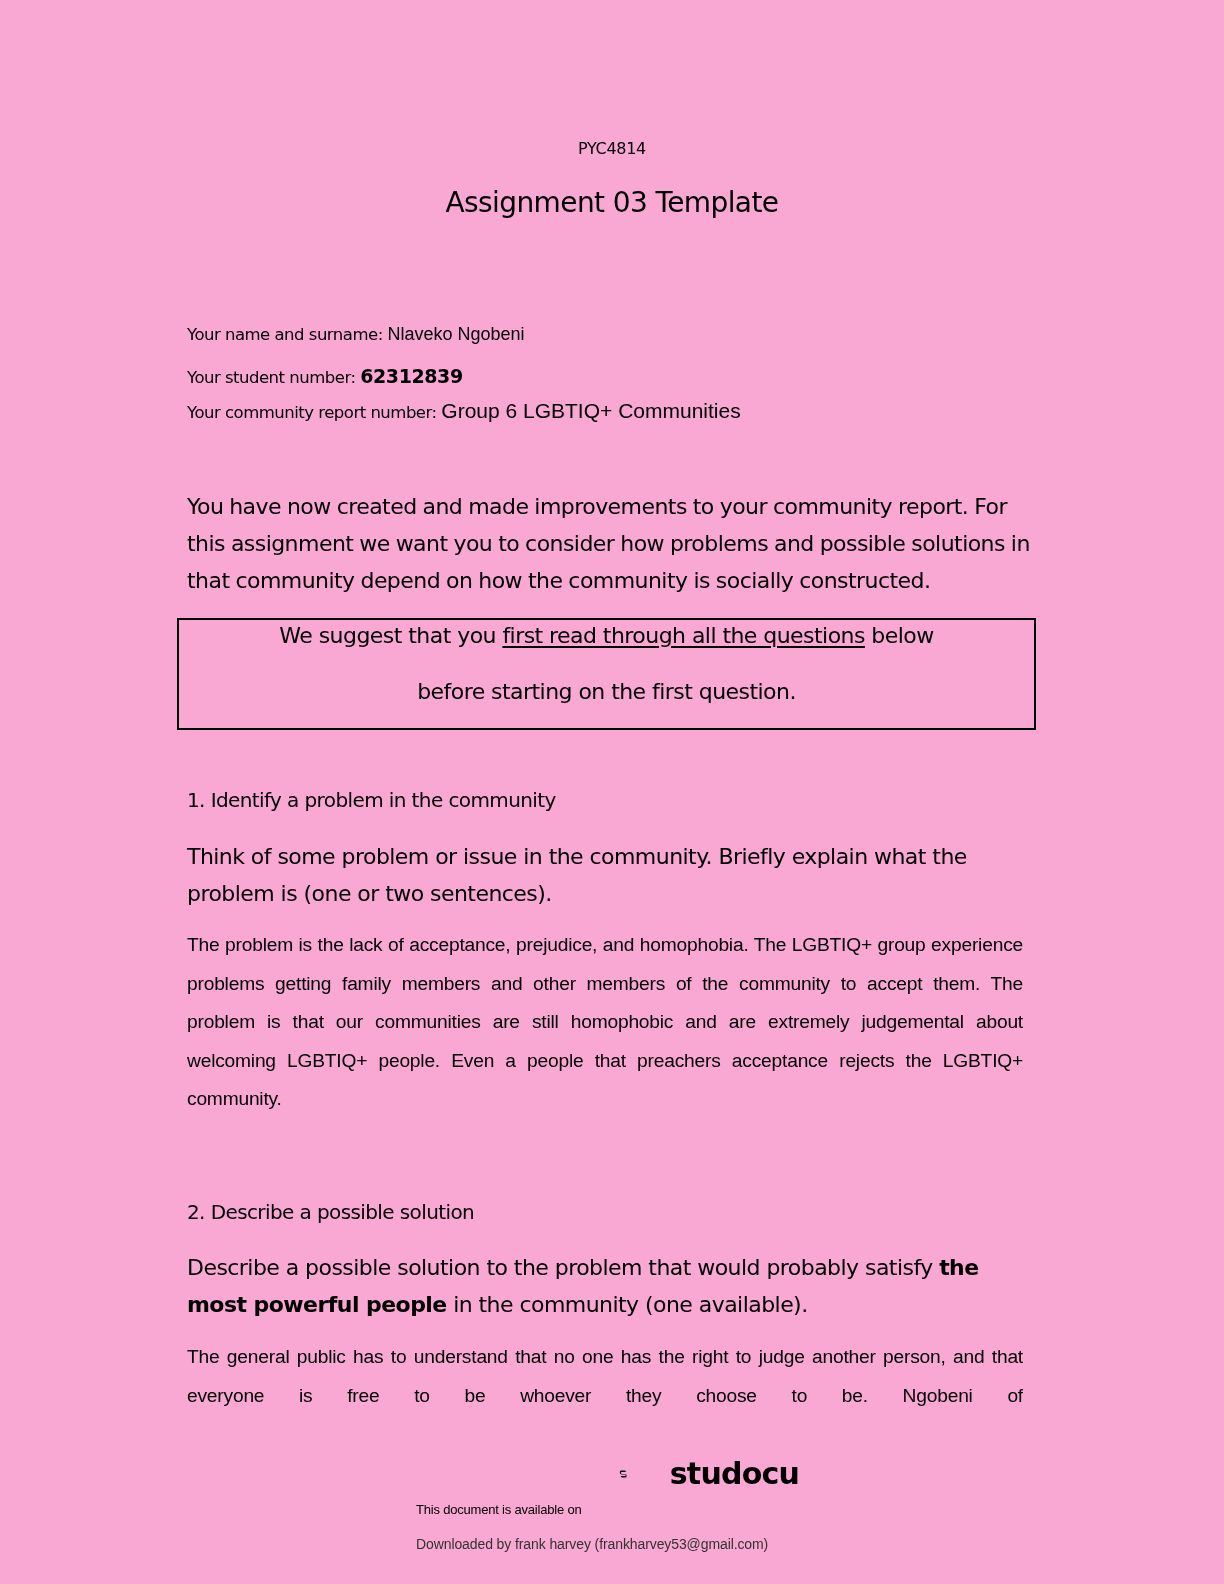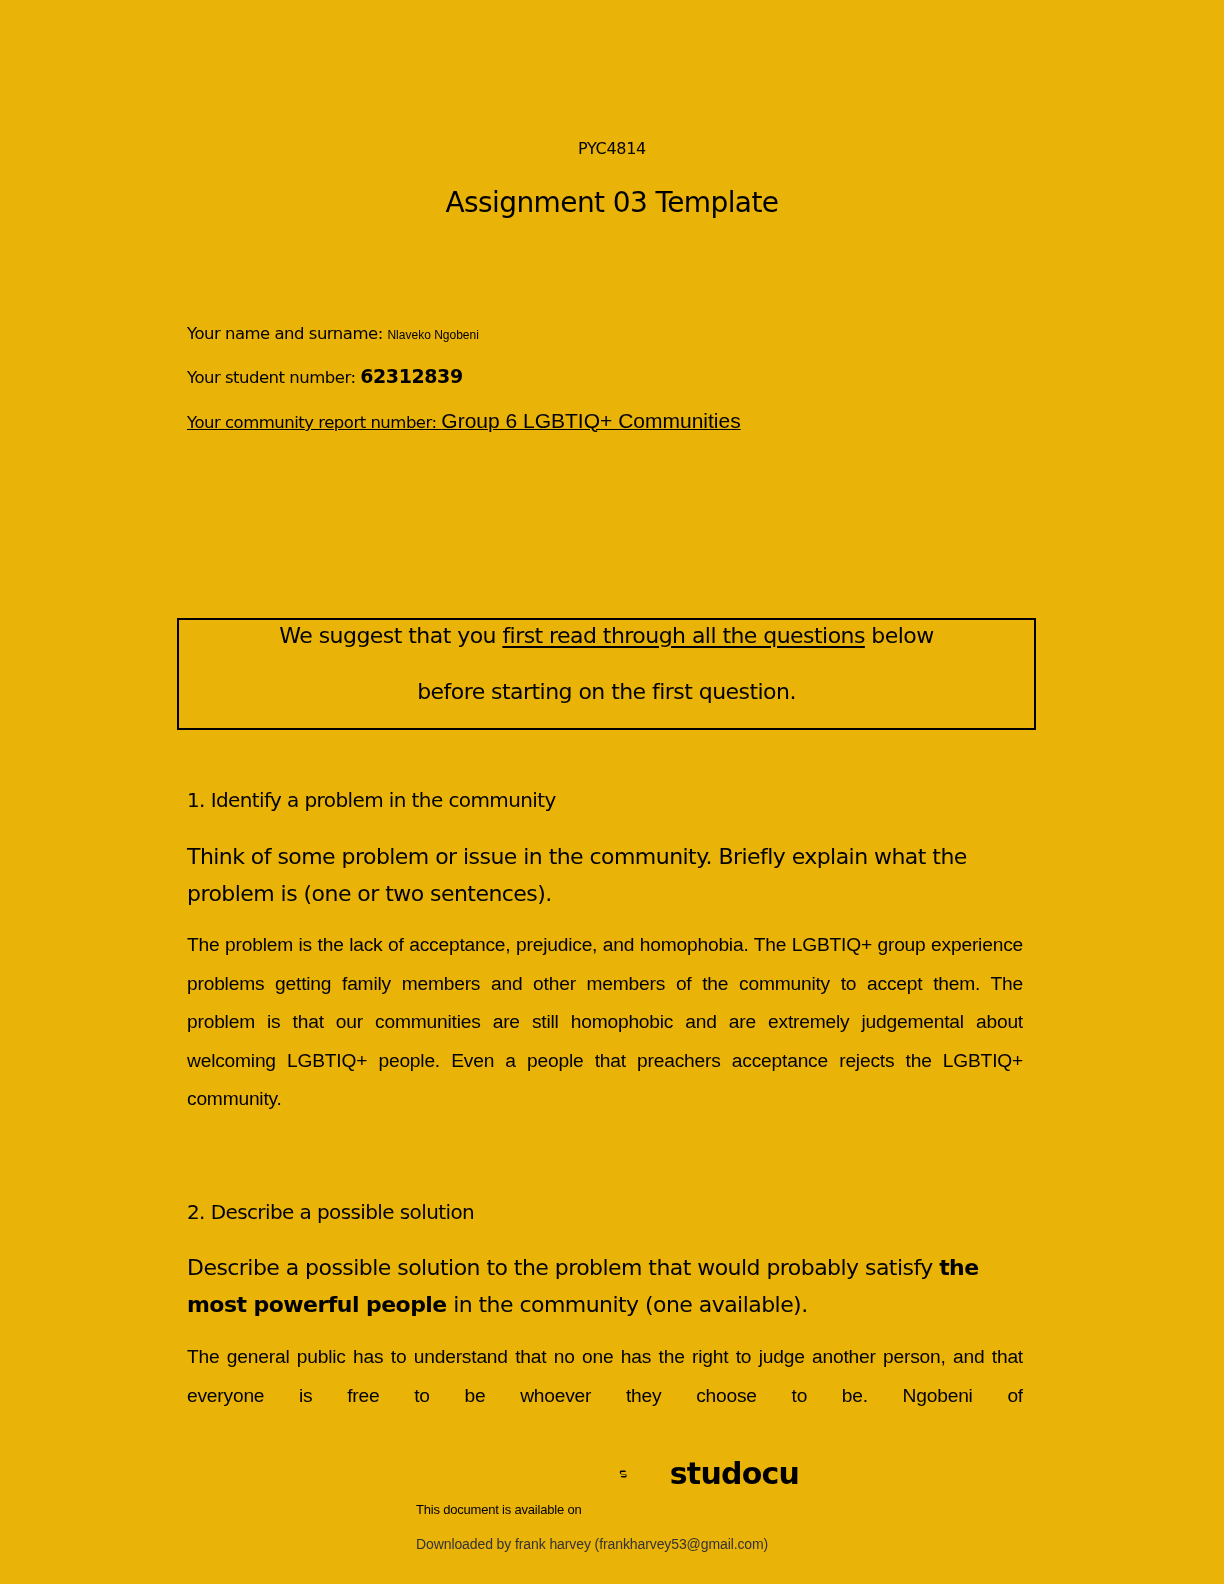--- a/index.html
+++ b/index.html
@@ -13,21 +13,21 @@
       position: relative;
       overflow: hidden;
       color: #000000;
       font-family: "Liberation Sans", sans-serif;
     }
     .page {
       position: absolute;
       left: 0; top: 0;
       width: 1224px;
       height: 1584px;
-      background: #eab308;
+      background: #f9a8d4;
     }
     .calibri {
       font-family: "DejaVu Sans", "Liberation Sans", sans-serif;
     }
     .center-line {
       position: absolute;
       left: 0;
       width: 1224px;
       text-align: center;
       white-space: nowrap;
@@ -52,24 +52,24 @@
       left: 187px;
       white-space: nowrap;
       font-size: 16.5px;
       letter-spacing: -0.5px;
     }
     .field-line .value {
       font-family: "Liberation Sans", sans-serif;
       letter-spacing: 0;
     }
     .field-name { top: 324px; }
-    .field-name .value { font-size: 12px; }
+    .field-name .value { font-size: 18px; }
     .field-student { top: 365px; }
     .field-student .value { font-size: 19px; font-family: "DejaVu Sans", sans-serif; letter-spacing: -0.4px; font-weight: bold; }
-    .field-report { top: 409px; text-decoration: underline; }
+    .field-report { top: 399px; }
     .field-report .value { font-size: 21px; }
 
     .intro {
       position: absolute;
       left: 187px;
       top: 488px;
       width: 850px;
       font-size: 22px;
       line-height: 37px;
       letter-spacing: -0.55px;
@@ -190,20 +190,21 @@
   <div class="field-line field-name calibri">
     <span>Your name and surname: </span><span class="value">Nlaveko Ngobeni</span>
   </div>
   <div class="field-line field-student calibri">
     <span>Your student number: </span><span class="value">62312839</span>
   </div>
   <div class="field-line field-report calibri">
     <span>Your community report number: </span><span class="value">Group 6 LGBTIQ+ Communities</span>
   </div>
 
+  <div class="intro calibri">You have now created and made improvements to your community report. For this assignment we want you to consider how problems and possible solutions in that community depend on how the community is socially constructed.</div>
 
   <div class="notice-box calibri">
     <div class="notice-line l1"><span>We suggest that you </span><u>first read through all the questions</u><span> below</span></div>
     <div class="notice-line l2">before starting on the first question.</div>
   </div>
 
   <div class="section-heading h1 calibri">1. Identify a problem in the community</div>
   <div class="prompt p1 calibri">Think of some problem or issue in the community. Briefly explain what the problem is (one or two sentences).</div>
   <div class="answer a1">The problem is the lack of acceptance, prejudice, and homophobia. The LGBTIQ+ group experience problems getting family members and other members of the community to accept them. The problem is that our communities are still homophobic and are extremely judgemental about welcoming LGBTIQ+ people. Even a people that preachers acceptance rejects the LGBTIQ+ community.</div>
 

